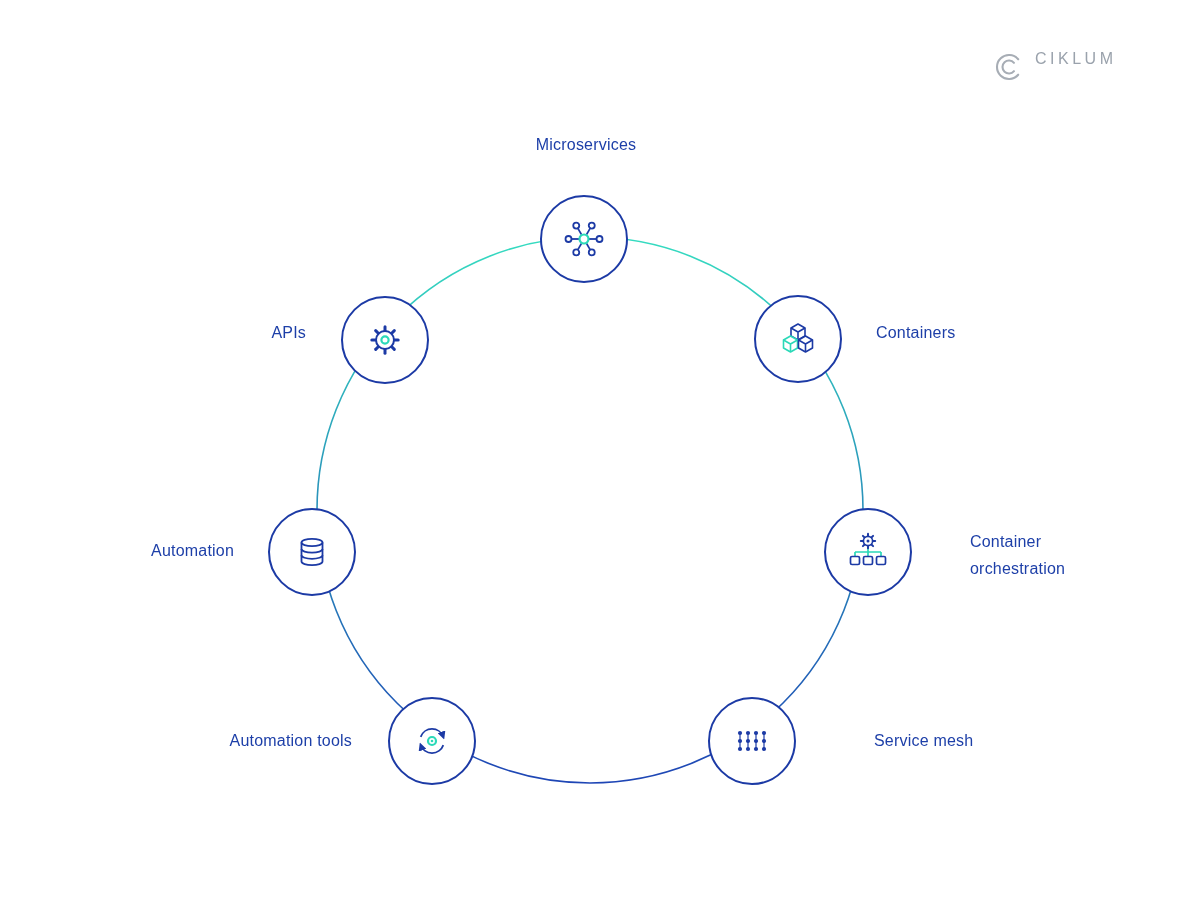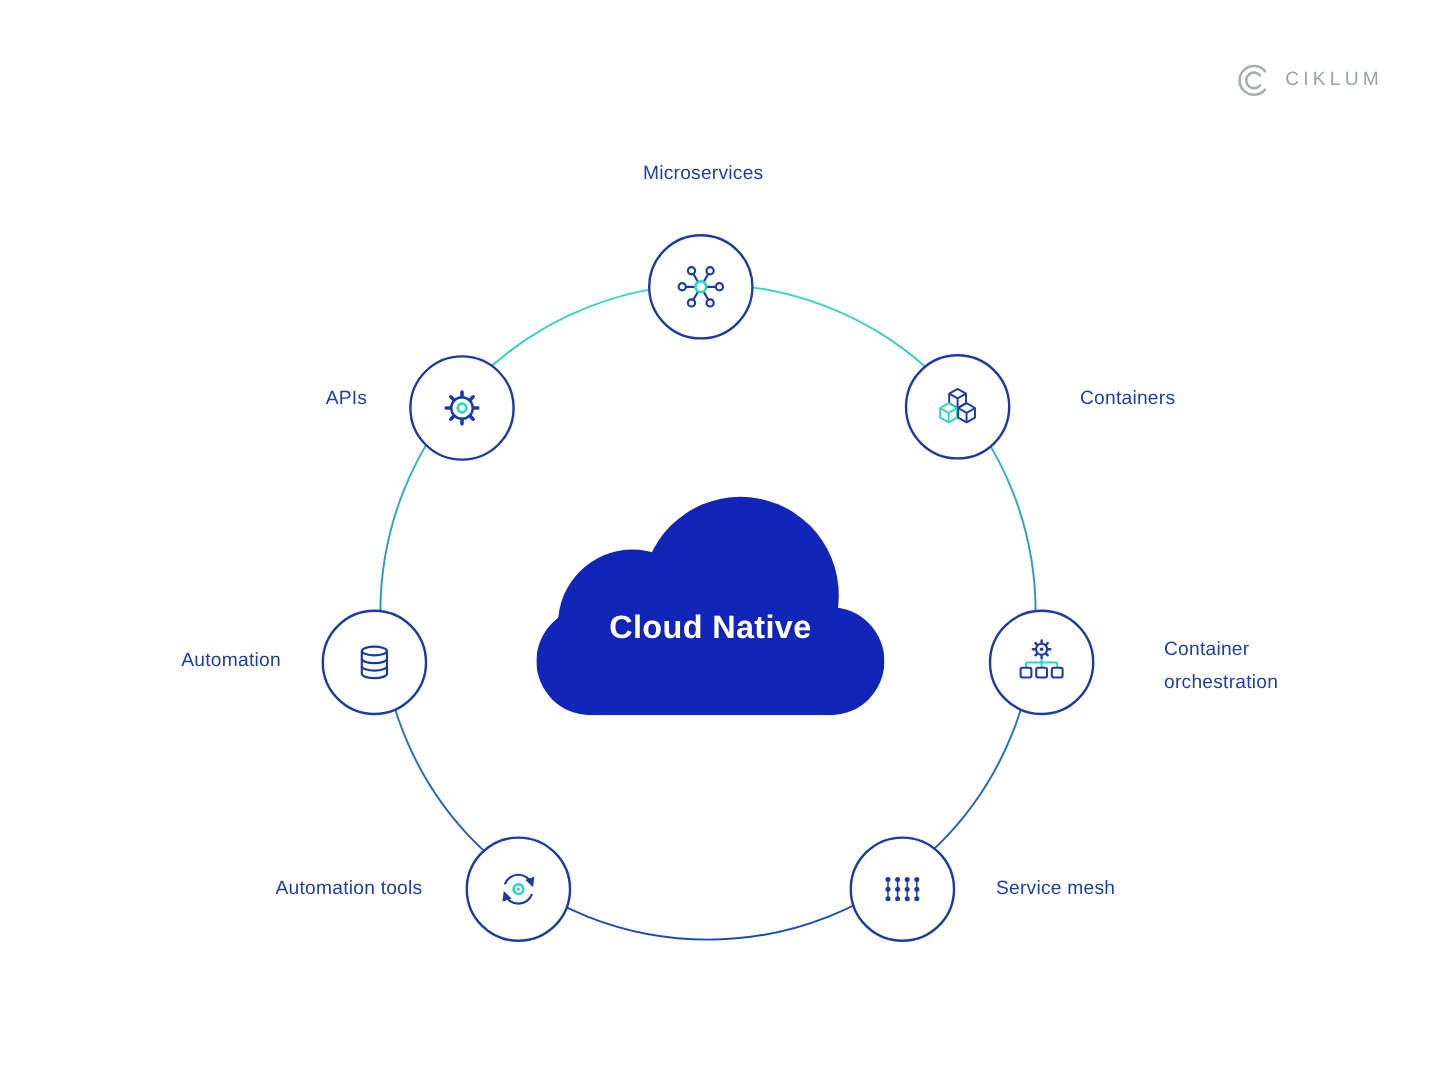--- a/index.html
+++ b/index.html
@@ -17,59 +17,49 @@
   .node-containers    { left:754px; top:295px; }
   .node-databases     { left:268px; top:508px; }
   .node-orchestration { left:824px; top:508px; }
   .node-automation    { left:388px; top:697px; }
   .node-servicemesh   { left:708px; top:697px; }
 
   .label { position:absolute; z-index:3; color:#1d3fa8; font-size:16px;
            font-weight:400; letter-spacing:0.2px; }
   .label-microservices { left:586px; top:136px; transform:translateX(-50%); white-space:nowrap; }
   .label-apis          { right:894px; top:324px; text-align:right; white-space:nowrap; }
-  .label-containers    { left:876px; top:324px; white-space:nowrap;margin-left:24px; }
+  .label-containers    { left:876px; top:324px; white-space:nowrap; }
   .label-databases     { right:966px; top:542px; text-align:right; white-space:nowrap; }
   .label-orchestration { left:946px; top:528px; width:140px; line-height:27px;margin-left:24px; }
   .label-automation    { right:848px; top:732px; text-align:left; white-space:nowrap; }
-  .label-servicemesh   { left:830px; top:732px; white-space:nowrap;text-align:center; }
+  .label-servicemesh   { left:874px; top:732px; white-space:nowrap;text-align:center; }
 
   .cloud { position:absolute; left:447px; top:408px; width:290px; height:188px; z-index:2; }
   .cloud-title { position:absolute; left:0; right:0; top:100px; text-align:center;
                  color:#ffffff; font-size:27px; font-weight:700; letter-spacing:0.3px; }
 
-  .logo { position:absolute; left:1028px; top:50px; display:flex;
-          align-items:center; gap:9px; z-index:3; }
+  .logo { position:absolute; left:992px; top:50px; display:flex;
+          align-items:flex-start; gap:9px; z-index:3; }
   .logo-text { color:#9aa2ac; font-size:16px; font-weight:500; letter-spacing:3.5px; }
 </style>
 </head>
 <body>
 
 <div class="canvas">
 
   <svg class="ring" width="1200" height="900">
     <defs>
       <linearGradient id="ringGrad" x1="0" y1="236" x2="0" y2="784" gradientUnits="userSpaceOnUse">
         <stop offset="0" stop-color="#35dcc0"></stop>
         <stop offset="1" stop-color="#1e45b5"></stop>
       </linearGradient>
     </defs>
     <circle cx="590" cy="510" r="273" fill="none" stroke="url(#ringGrad)" stroke-width="1.6"></circle>
   </svg>
 
-  <div class="cloud">
-    <svg width="290" height="188" viewBox="0 0 290 188">
-      <g fill="#1126b8">
-        <rect x="0" y="98" width="290" height="90" rx="45"></rect>
-        <circle cx="170" cy="88" r="82"></circle>
-        <circle cx="80" cy="112" r="62"></circle>
-      </g>
-    </svg>
-    <div class="cloud-title">Cloud Native</div>
-  </div>
 
   <div class="node node-microservices">
     <svg width="50" height="50" viewBox="-25 -25 50 50">
       <g stroke="#1c3aa5" stroke-width="1.8" fill="none">
         <line x1="5" y1="0" x2="12.5" y2="0"></line>
         <line x1="2.5" y1="4.33" x2="6.25" y2="10.83"></line>
         <line x1="-2.5" y1="4.33" x2="-6.25" y2="10.83"></line>
         <line x1="-5" y1="0" x2="-12.5" y2="0"></line>
         <line x1="-2.5" y1="-4.33" x2="-6.25" y2="-10.83"></line>
         <line x1="2.5" y1="-4.33" x2="6.25" y2="-10.83"></line>

